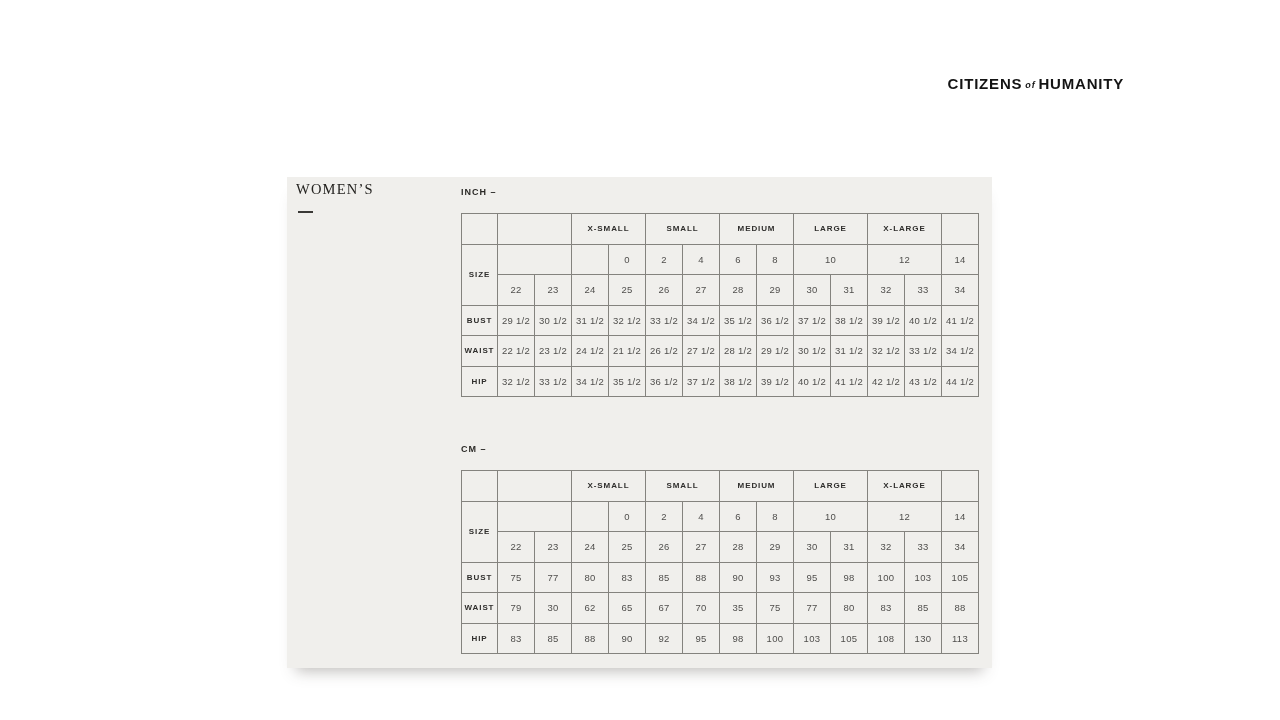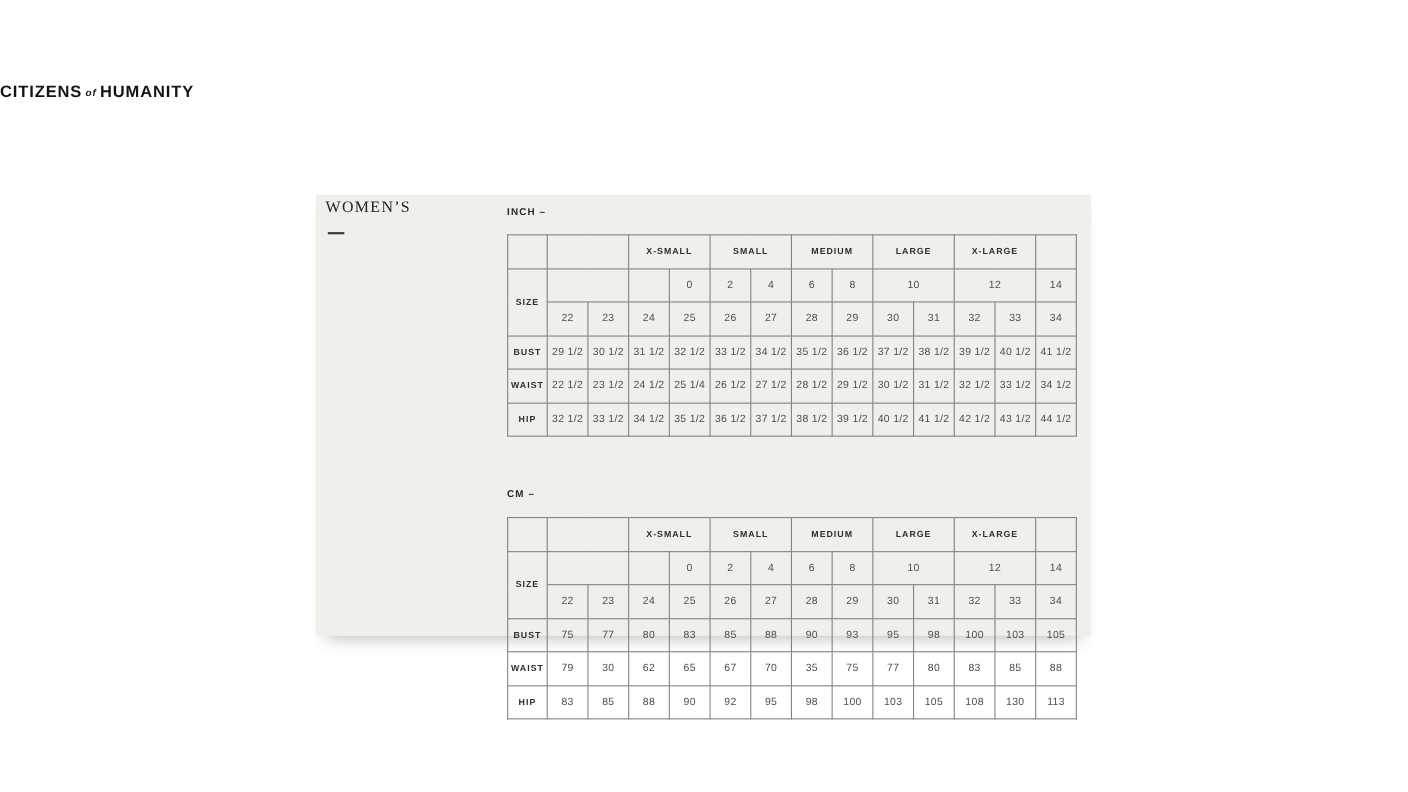--- a/index.html
+++ b/index.html
@@ -2,28 +2,28 @@
 <html><head>
 <meta charset="utf-8">
 <style>
   * { margin: 0; padding: 0; box-sizing: border-box; }
   html, body { width: 1280px; height: 720px; background: #ffffff; overflow: hidden; }
   body { position: relative; font-family: "Liberation Sans", sans-serif; }
 
   
   .logo {
     position: absolute; top: 75px; left: 0; width: 1124px;
-    text-align: left; font-weight: bold; font-size: 15px;
+    text-align: right; font-weight: bold; font-size: 15px;
     letter-spacing: 0.8px; color: #141414; white-space: nowrap;
   }
   .logo .of { font-size: 9px; font-style: italic; margin: 0 3px; vertical-align: 1px; }
 
   
   .panel {
-    position: absolute; left: 287px; top: 177px; width: 705px; height: 401px;
+    position: absolute; left: 287px; top: 177px; width: 705px; height: 491px;
     background: #f0efec;
     box-shadow: 0 12px 14px -9px rgba(70, 64, 58, 0.35);
   }
   .panel-side { position: absolute; left: 9px; top: 4px; }
   .section-title {
     font-family: "Liberation Serif", serif; font-weight: normal;
     font-size: 14.5px; letter-spacing: 1.2px; color: #23221f;
   }
   .title-dash { width: 15px; border-top: 2px solid #3a3936; margin-top: 13px; margin-left: 2px; }
 
@@ -133,21 +133,21 @@
               <td>38 1/2</td>
               <td>39 1/2</td>
               <td>40 1/2</td>
               <td>41 1/2</td>
             </tr>
             <tr>
               <td class="bold-cell">WAIST</td>
               <td>22 1/2</td>
               <td>23 1/2</td>
               <td>24 1/2</td>
-              <td>25 1/4</td>
+              <td>21 1/2</td>
               <td>26 1/2</td>
               <td>27 1/2</td>
               <td>28 1/2</td>
               <td>29 1/2</td>
               <td>30 1/2</td>
               <td>31 1/2</td>
               <td>32 1/2</td>
               <td>33 1/2</td>
               <td>34 1/2</td>
             </tr>

